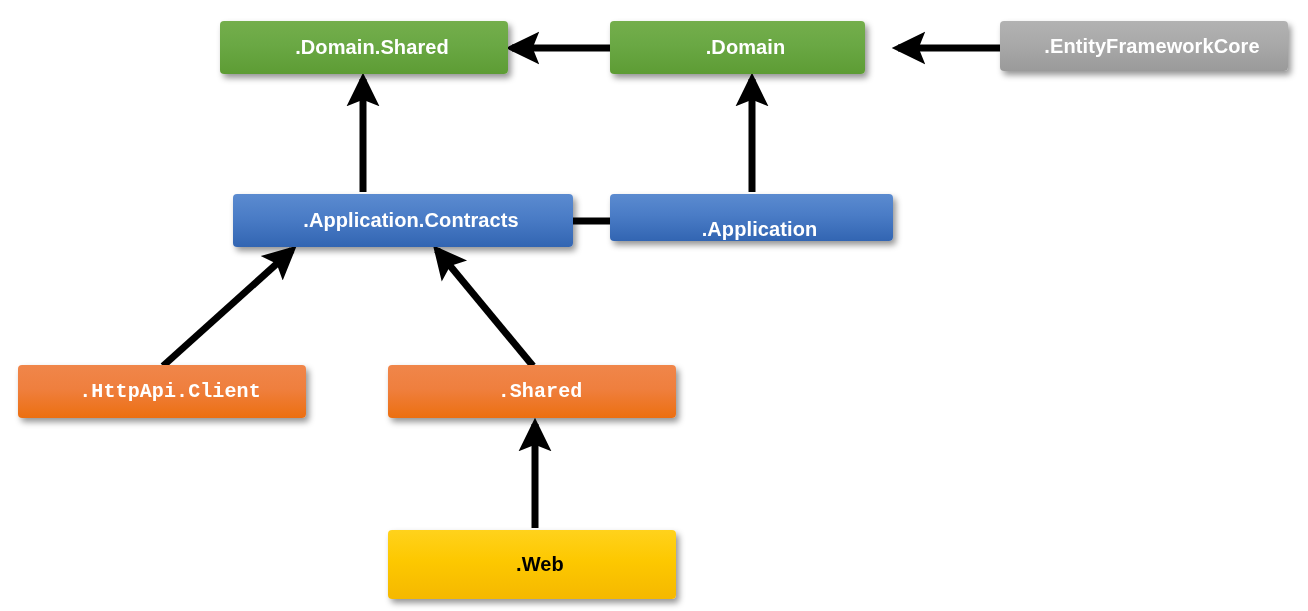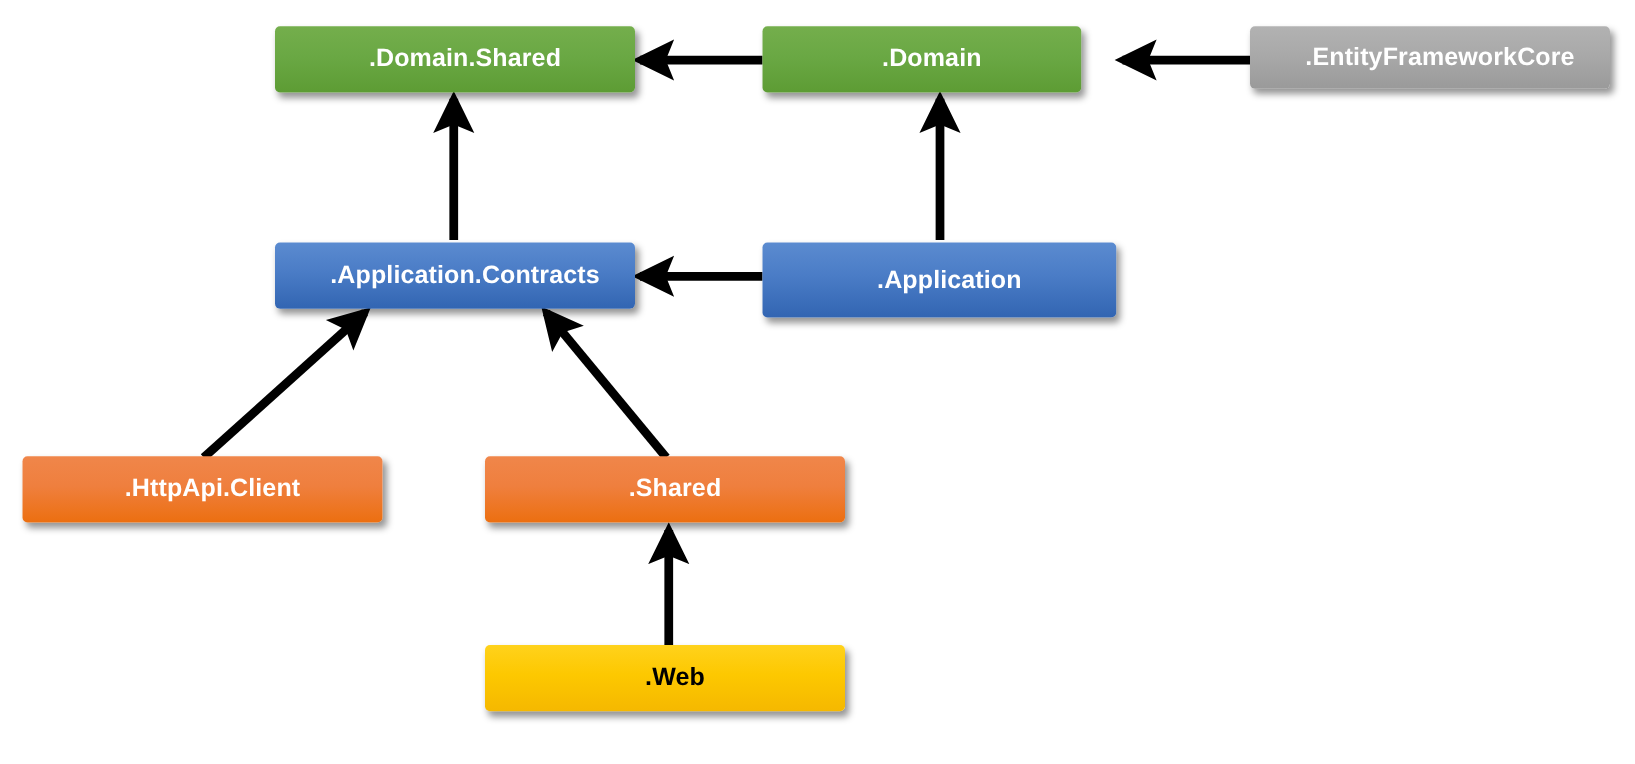--- a/index.html
+++ b/index.html
@@ -10,21 +10,21 @@
   svg.arrow-layer{position:absolute;left:0;top:0;width:1308px;height:611px;
                   pointer-events:none;}
   .node{position:absolute;box-sizing:border-box;border-radius:4px;
         display:flex;align-items:center;justify-content:center;
         font-size:20px;font-weight:bold;letter-spacing:.1px;
         color:#ffffff;text-align:center;
         box-shadow:3px 4px 6px rgba(0,0,0,.42);
         z-index:3;padding-left:16px;}
   .node.green{background:linear-gradient(180deg,#74ae4c 0%,#6aa844 45%,#5d9c34 100%);}
   .node.blue{background:linear-gradient(180deg,#5b8bd0 0%,#4a7cc6 45%,#3265b2 100%);}
-  .node.orange{background:linear-gradient(180deg,#f0864a 0%,#ef7f3e 45%,#ec6f10 100%);}
+  .node.orange{background:linear-gradient(180deg,#f0864a 0%,#ef7f3e 45%,#ec6f10 100%);font-family:Liberation Mono, monospace;}
   .node.gray{background:linear-gradient(180deg,#b2b2b2 0%,#a9a9a9 45%,#9a9a9a 100%);}
   .node.yellow{background:linear-gradient(180deg,#ffd21c 0%,#fdc800 45%,#f5b800 100%);
                color:#000000;}
 </style>
 </head>
 <body>
 
 <div id="canvas">
 
   <svg class="arrow-layer" viewBox="0 0 1308 611" xmlns="http://www.w3.org/2000/svg">
@@ -48,29 +48,29 @@
   <div id="nodes">
       <div class="node green" style="left: 220px; top: 21px; width: 288px; height: 53px;">
         <span>.Domain.Shared</span>
       </div>
       <div class="node green" style="left: 610px; top: 21px; width: 255px; height: 53px;">
         <span>.Domain</span>
       </div>
       <div class="node gray" style="left: 1000px; top: 21px; width: 288px; height: 50px;">
         <span>.EntityFrameworkCore</span>
       </div>
-      <div class="node blue" style="left: 220px; top: 194px; width: 288px; height: 53px;">
+      <div class="node blue" style="left: 233px; top: 194px; width: 340px; height: 53px;">
         <span>.Application.Contracts</span>
       </div>
-      <div class="node blue" style="left: 610px; top: 194px; width: 283px; height: 60px;">
+      <div class="node blue" style="left: 610px; top: 194px; width: 283px; height: 47px; align-items: flex-end;">
         <span>.Application</span>
       </div>
       <div class="node orange" style="left: 18px; top: 365px; width: 288px; height: 53px;">
         <span>.HttpApi.Client</span>
       </div>
       <div class="node orange" style="left: 388px; top: 365px; width: 288px; height: 53px;">
         <span>.Shared</span>
       </div>
-      <div class="node yellow" style="left: 388px; top: 516px; width: 288px; height: 53px;">
+      <div class="node yellow" style="left: 388px; top: 530px; width: 288px; height: 69px;">
         <span>.Web</span>
       </div>
     </div>
 </div>
 
 </body></html>

